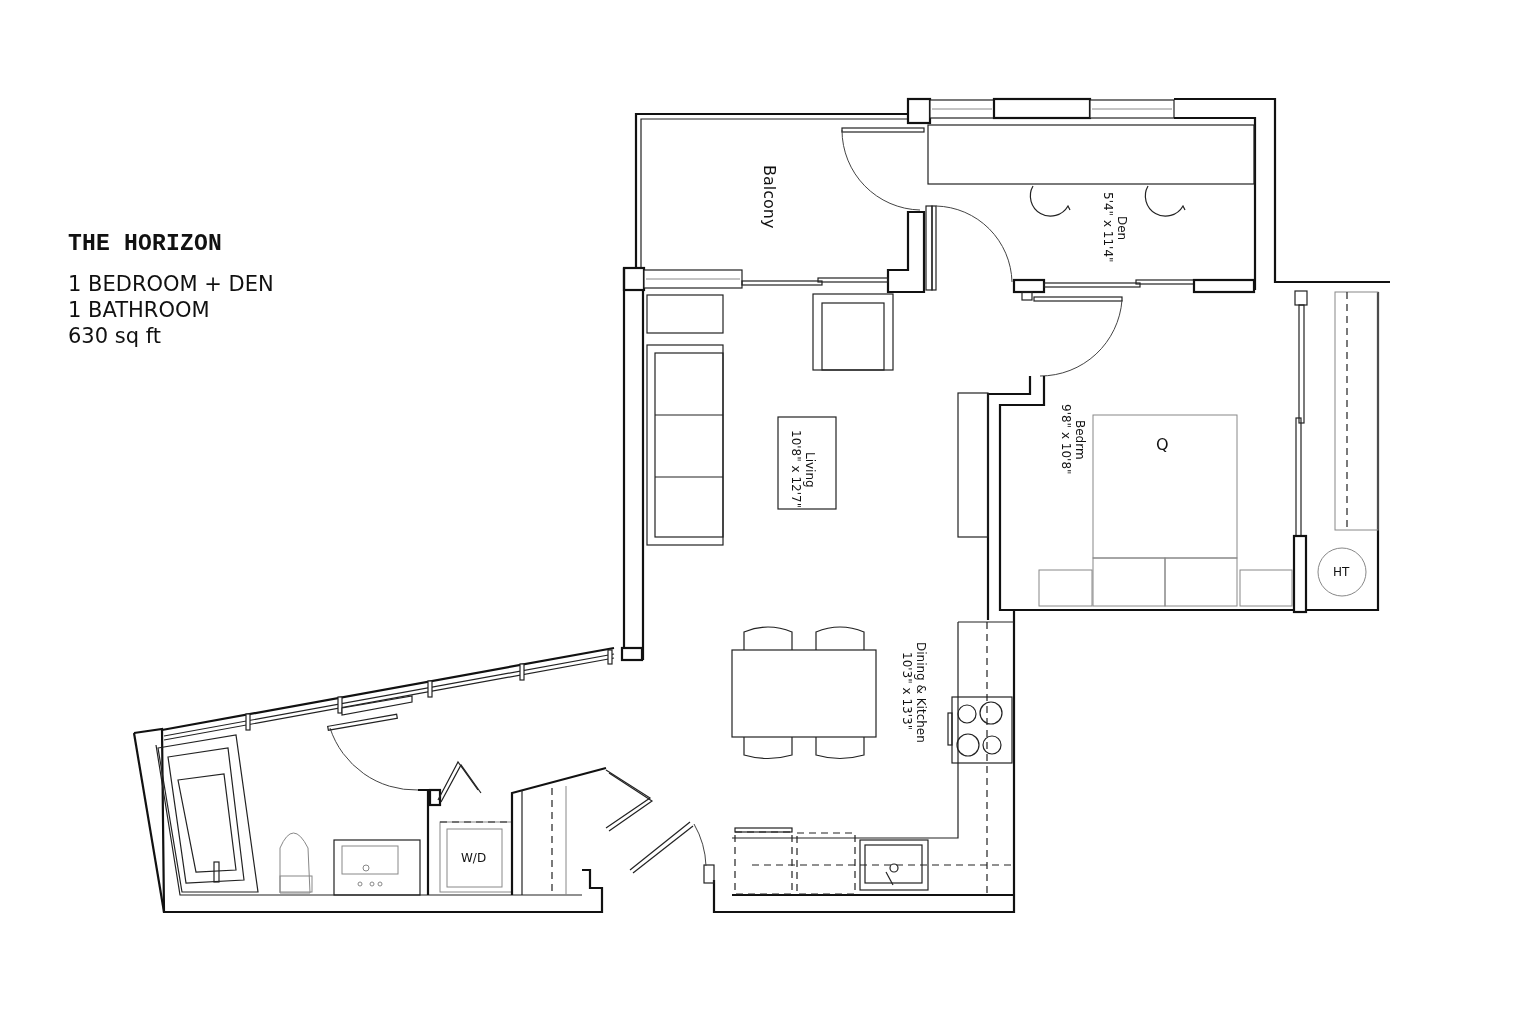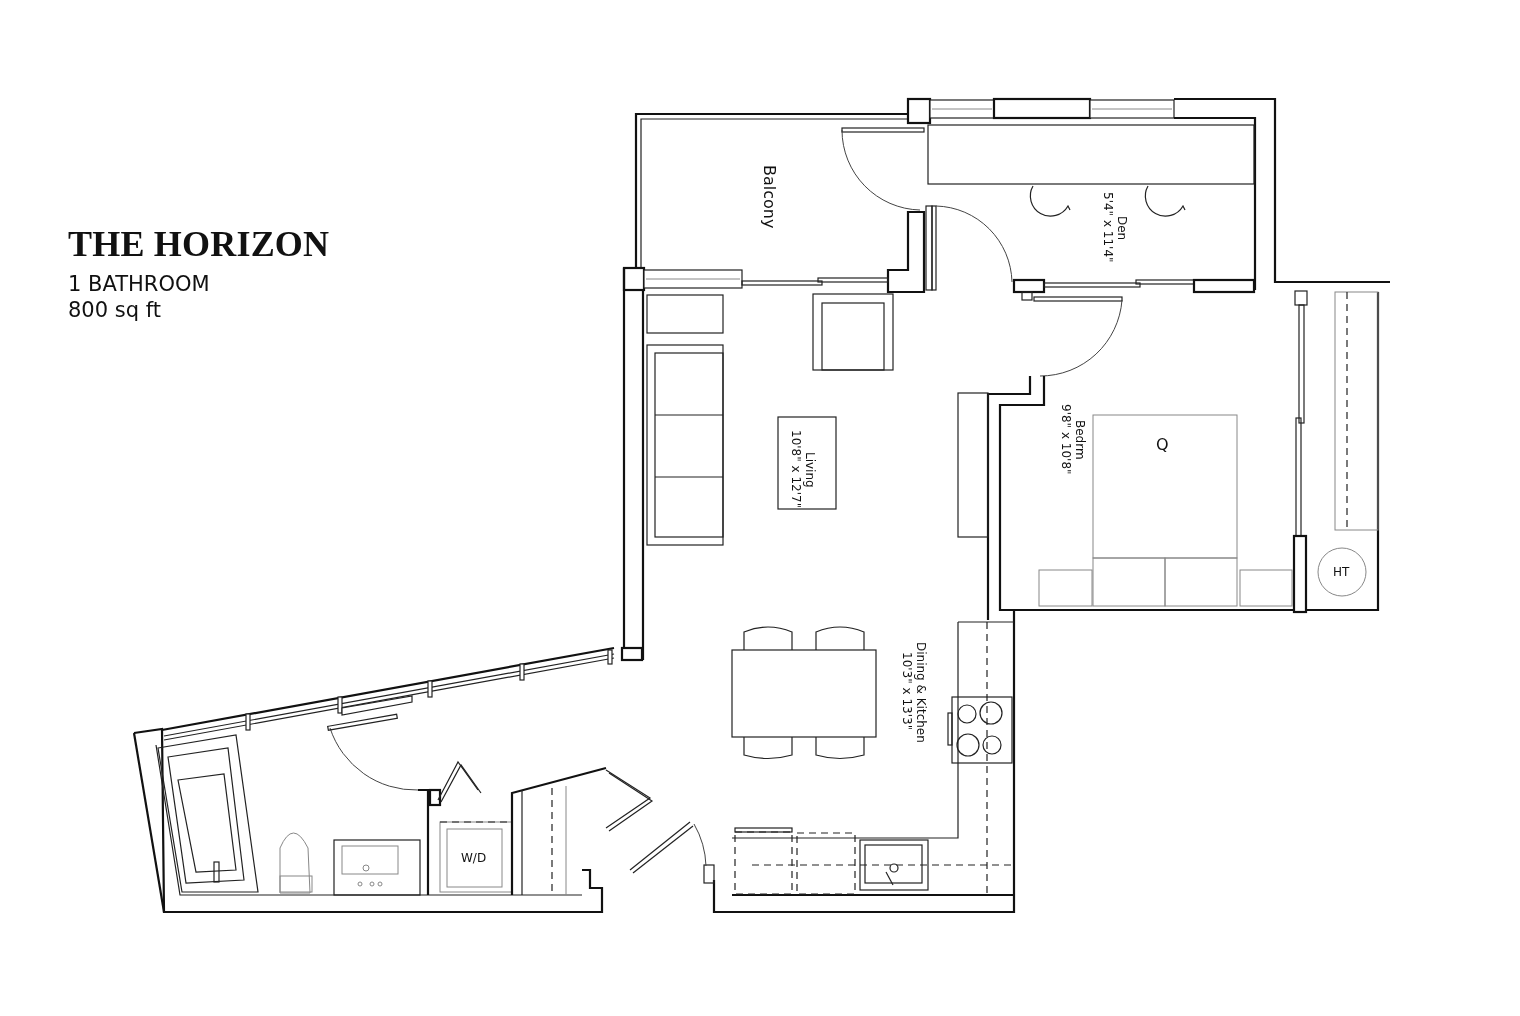--- a/index.html
+++ b/index.html
@@ -1,39 +1,40 @@
 <!DOCTYPE html>
 <html><head>
   <meta charset="utf-8">
   <style>
     html, body { margin: 0; padding: 0; background: #ffffff; }
     body { width: 1520px; height: 1016px; position: relative; overflow: hidden; font-family: "Liberation Sans", sans-serif; }
     .header { position: absolute; left: 68px; top: 228px; color: #111111; }
-    .title { font-family: Liberation Serif, serif; font-weight: bold; font-size: 36px; line-height: 33px; letter-spacing: 0.2px; }
+    .title { font-family: Liberation Mono, monospace; font-weight: bold; font-size: 23px; line-height: 33px; letter-spacing: 0.2px; }
     .sub { font-family: "DejaVu Sans", sans-serif; font-size: 21px; line-height: 26px; }
     .sub-wrap { margin-top: 10px; }
     svg.plan { position: absolute; left: 0; top: 0; }
     .wall { fill: none; stroke: #111; stroke-width: 2.2; }
     .wallfill { fill: #fff; stroke: #111; stroke-width: 2.2; }
     .thin { fill: none; stroke: #222; stroke-width: 1.2; }
     .thinw { fill: #fff; stroke: #222; stroke-width: 1.2; }
     .grey { fill: none; stroke: #888; stroke-width: 1; }
     .arc { fill: none; stroke: #444; stroke-width: 1; }
     .dash { fill: none; stroke: #222; stroke-width: 1.2; stroke-dasharray: 7 5; }
     .lbl { font-family: "DejaVu Sans", sans-serif; font-size: 12px; fill: #111; }
     .lbl-lg { font-family: "DejaVu Sans", sans-serif; font-size: 16px; fill: #111; }
   </style>
 </head>
 <body>
 
 <div class="header">
   <div class="title">THE HORIZON</div>
   <div class="sub-wrap">
+    <div class="sub">1 BEDROOM + DEN</div>
     <div class="sub">1 BATHROOM</div>
-    <div class="sub">800 sq ft</div>
+    <div class="sub">630 sq ft</div>
   </div>
 </div>
 
 <svg class="plan" width="1520" height="1016" viewBox="0 0 1520 1016">
 
   <g>
     <polyline class="wall" points="636,268 636,114 908,114"></polyline>
     <polyline class="thin" points="641,268 641,119 908,119"></polyline>
 
     <rect class="thin" x="842" y="128" width="82" height="4"></rect>

